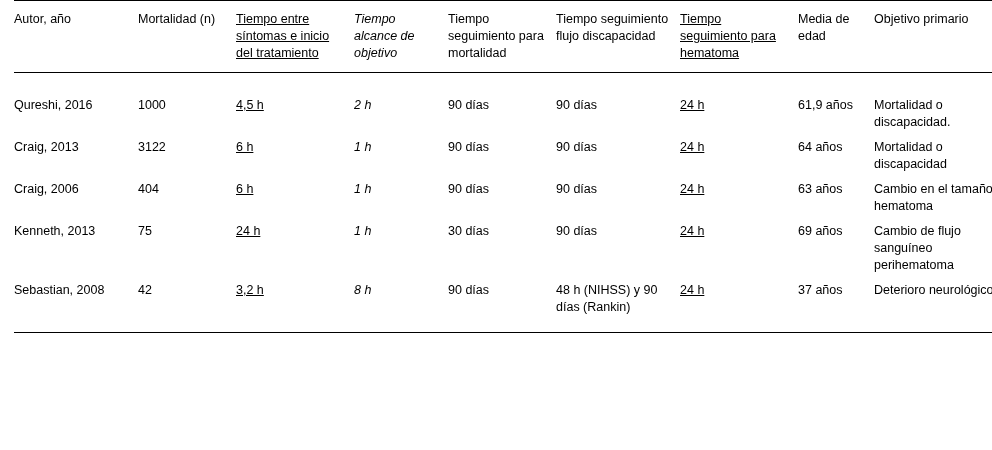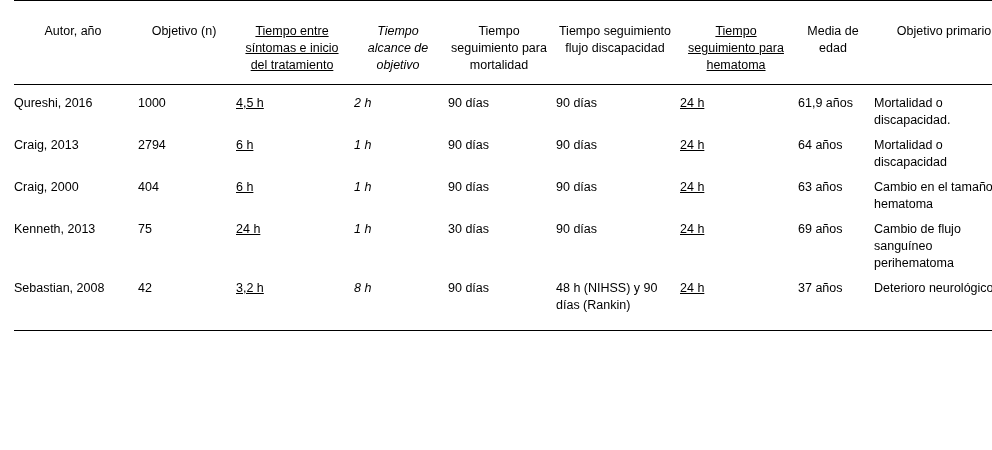--- a/index.html
+++ b/index.html
@@ -30,56 +30,55 @@
   table.data-table th {
     text-align: left;
     vertical-align: top;
     padding: 4px 6px 4px 0;
     font-weight: normal;
   }
   
   table.data-table thead tr.head-row th {
     border-top: 1.4px solid #000;
     border-bottom: 1.4px solid #000;
-    padding-top: 22px;
+    padding-top: 10px;
     padding-bottom: 10px;
-    text-align: center;
   }
   
   table.data-table tbody tr:last-child td {
     padding-bottom: 16px;
   }
   table.data-table tbody {
     border-bottom: 1.4px solid #000;
   }
   tbody tr td {
     padding-top: 7px;
   }
   tbody tr:first-child td {
-    padding-top: 10px;
+    padding-top: 24px;
   }
   .col-0 { width: 118px; }
   .col-1 { width: 92px; }
   .col-2 { width: 112px; text-decoration: underline; }
   .col-3 { width: 88px; font-style: italic; }
   .col-4 { width: 102px; }
   .col-5 { width: 118px; }
   .col-6 { width: 112px; text-decoration: underline; }
   .col-7 { width: 70px; }
   .col-8 { width: 140px; }
 </style>
 </head>
 <body>
 
 <div class="table-wrap">
   <table class="data-table">
     <thead>
       <tr class="head-row">
         <th class="col-0">Autor, año</th>
-        <th class="col-1">Objetivo (n)</th>
+        <th class="col-1">Mortalidad (n)</th>
         <th class="col-2">Tiempo entre síntomas e inicio del tratamiento</th>
         <th class="col-3">Tiempo alcance de objetivo</th>
         <th class="col-4">Tiempo seguimiento para mortalidad</th>
         <th class="col-5">Tiempo seguimiento flujo discapacidad</th>
         <th class="col-6">Tiempo seguimiento para hematoma</th>
         <th class="col-7">Media de edad</th>
         <th class="col-8">Objetivo primario</th>
       </tr>
     </thead>
     <tbody>
@@ -89,31 +88,31 @@
         <td class="col-2">4,5 h</td>
         <td class="col-3">2 h</td>
         <td class="col-4">90 días</td>
         <td class="col-5">90 días</td>
         <td class="col-6">24 h</td>
         <td class="col-7">61,9 años</td>
         <td class="col-8">Mortalidad o discapacidad.</td>
       </tr>
       <tr>
         <td class="col-0">Craig, 2013</td>
-        <td class="col-1">2794</td>
+        <td class="col-1">3122</td>
         <td class="col-2">6 h</td>
         <td class="col-3">1 h</td>
         <td class="col-4">90 días</td>
         <td class="col-5">90 días</td>
         <td class="col-6">24 h</td>
         <td class="col-7">64 años</td>
         <td class="col-8">Mortalidad o discapacidad</td>
       </tr>
       <tr>
-        <td class="col-0">Craig, 2000</td>
+        <td class="col-0">Craig, 2006</td>
         <td class="col-1">404</td>
         <td class="col-2">6 h</td>
         <td class="col-3">1 h</td>
         <td class="col-4">90 días</td>
         <td class="col-5">90 días</td>
         <td class="col-6">24 h</td>
         <td class="col-7">63 años</td>
         <td class="col-8">Cambio en el tamaño del hematoma</td>
       </tr>
       <tr>

